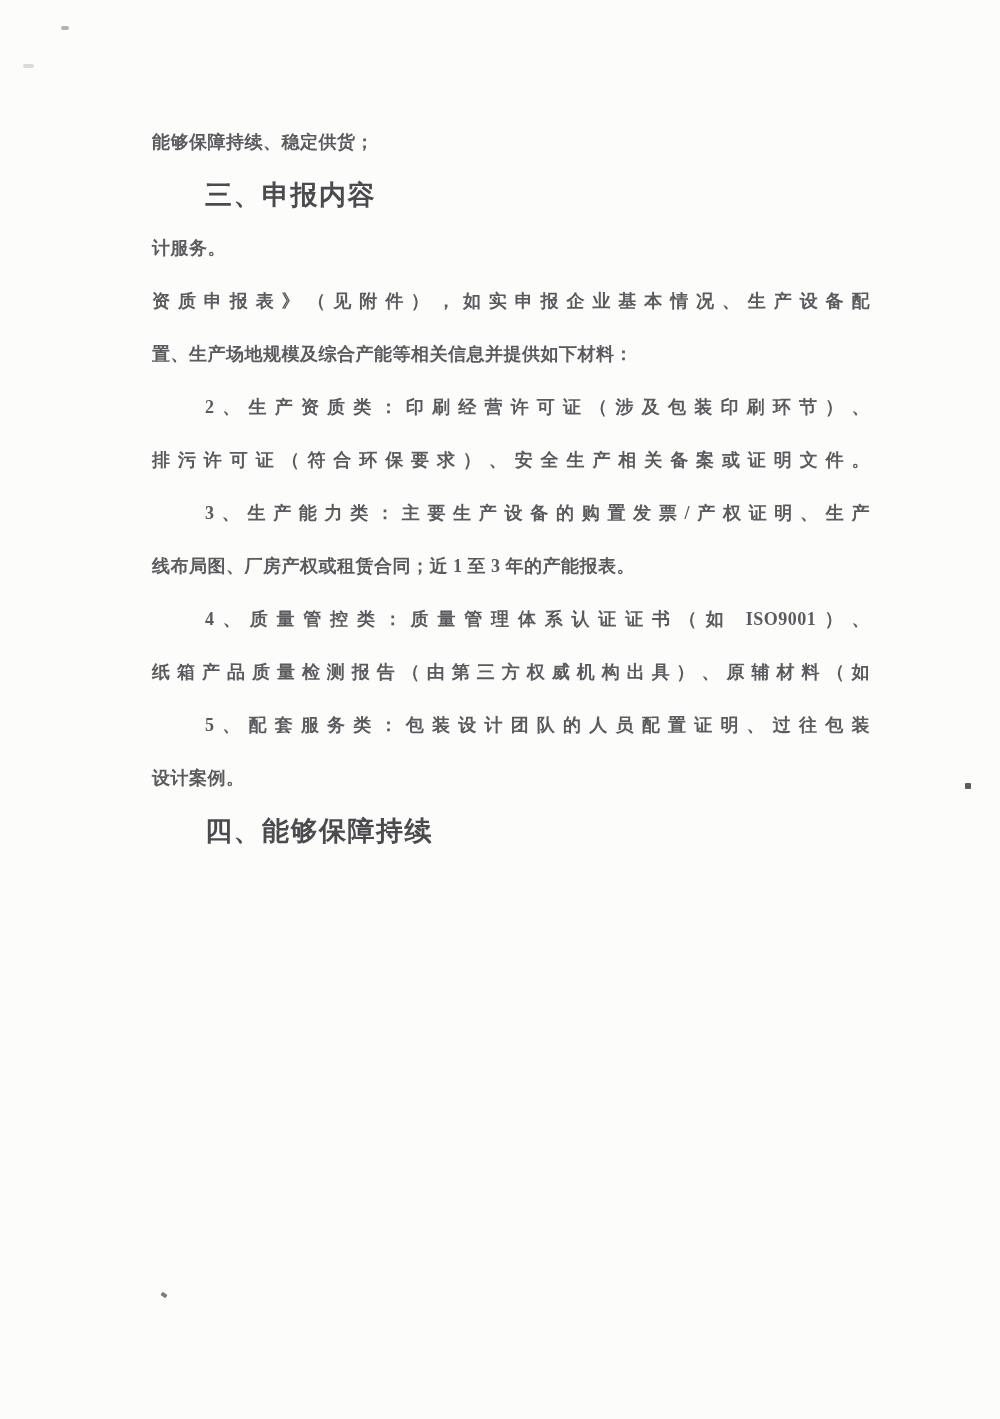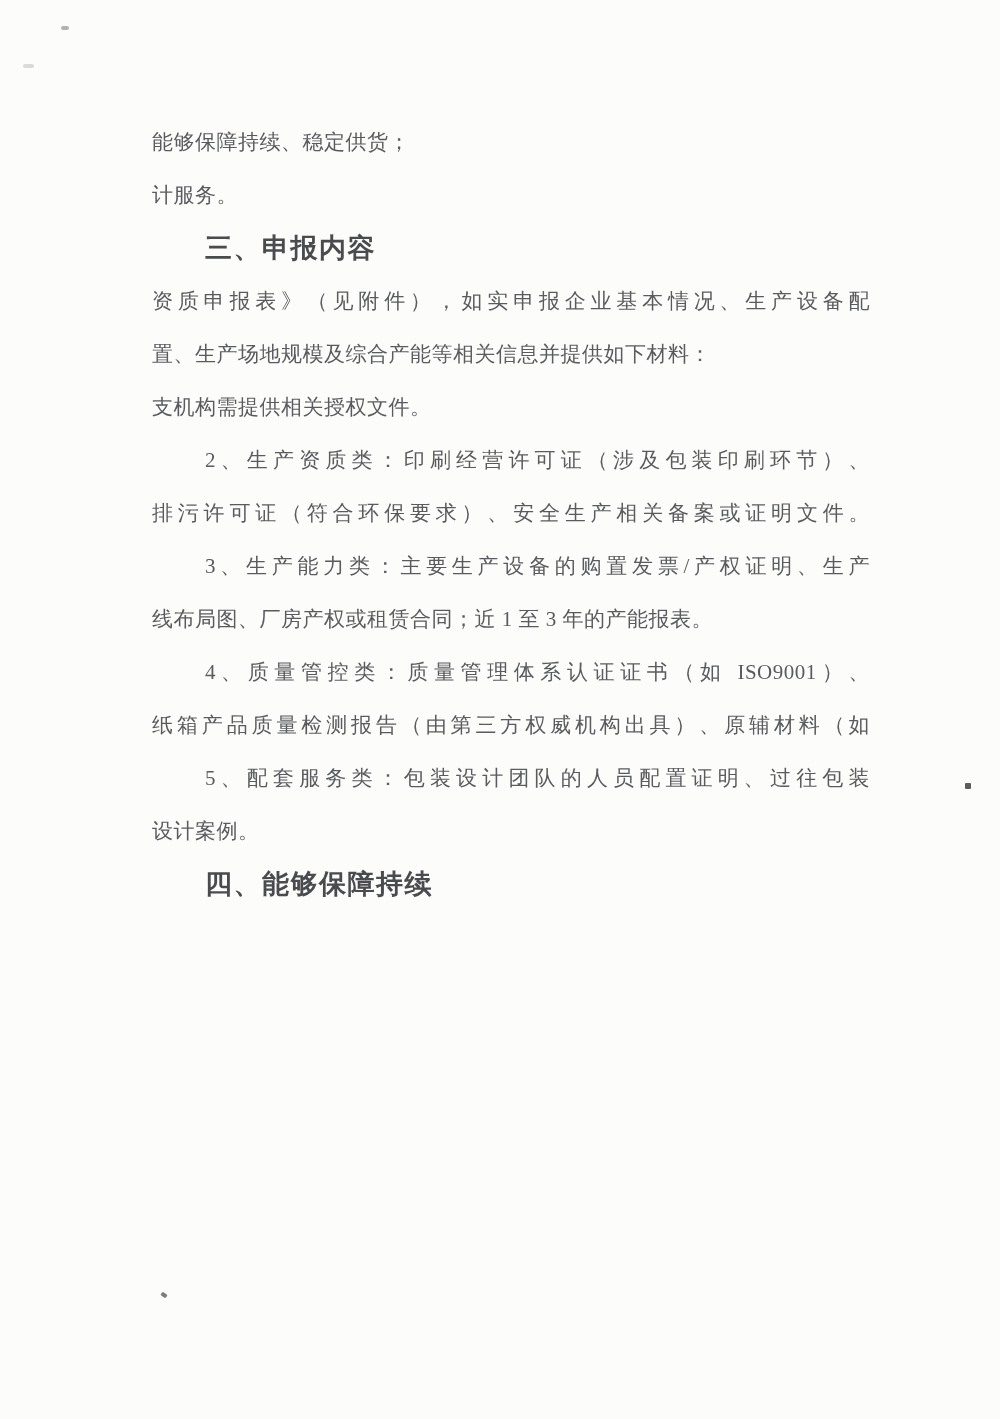--- a/index.html
+++ b/index.html
@@ -20,25 +20,25 @@
   }
   .textblock {
     position: absolute;
     left: 152px;
     top: 116px;
     width: 718px;
   }
   .line {
     height: 53px;
     line-height: 53px;
-    font-size: 21px;
+    font-size: 18px;
     letter-spacing: 0.5px;
     color: #5a5b5e;
     white-space: nowrap;
-    font-weight: 400;
+    font-weight: 700;
   }
   .line.stretch {
     white-space: normal;
     text-align: justify;
     text-align-last: justify;
   }
   .line.indent {
     padding-left: 53px;
   }
   .line.heading {
@@ -57,25 +57,24 @@
   #speck-3 { left: 965px; top: 783px; width: 6px; height: 6px; background: #5c5c5c; border-radius: 1px; }
   #speck-4 { left: 161px; top: 1293px; width: 6px; height: 4px; background: #7d7d7d; border-radius: 1px; transform: rotate(35deg); }
 </style>
 </head>
 <body>
 
 <div class="page">
 
   <div class="textblock">
     <div class="line">能够保障持续、稳定供货；</div>
+    <div class="line heading indent">三、申报内容</div>
     <div class="line">计服务。</div>
-    <div class="line heading indent">三、申报内容</div>
     <div class="line stretch">资质申报表》（见附件），如实申报企业基本情况、生产设备配</div>
     <div class="line">置、生产场地规模及综合产能等相关信息并提供如下材料：</div>
-    <div class="line">支机构需提供相关授权文件。</div>
     <div class="line indent stretch">2、生产资质类：印刷经营许可证（涉及包装印刷环节）、</div>
     <div class="line stretch">排污许可证（符合环保要求）、安全生产相关备案或证明文件。</div>
     <div class="line indent stretch">3、生产能力类：主要生产设备的购置发票/产权证明、生产</div>
     <div class="line">线布局图、厂房产权或租赁合同；近 1 至 3 年的产能报表。</div>
     <div class="line indent stretch">4、质量管控类：质量管理体系认证证书（如 ISO9001）、</div>
     <div class="line stretch">纸箱产品质量检测报告（由第三方权威机构出具）、原辅材料（如</div>
     <div class="line indent stretch">5、配套服务类：包装设计团队的人员配置证明、过往包装</div>
     <div class="line">设计案例。</div>
     <div class="line heading indent">四、能够保障持续</div>
   </div>

